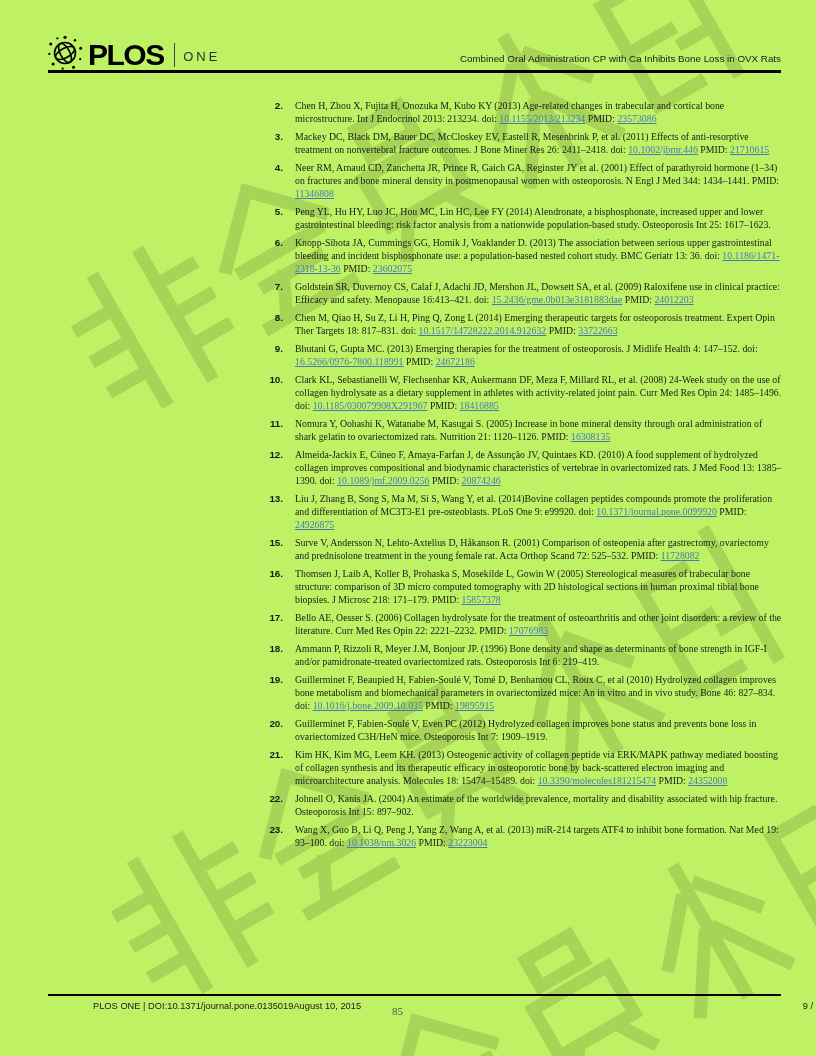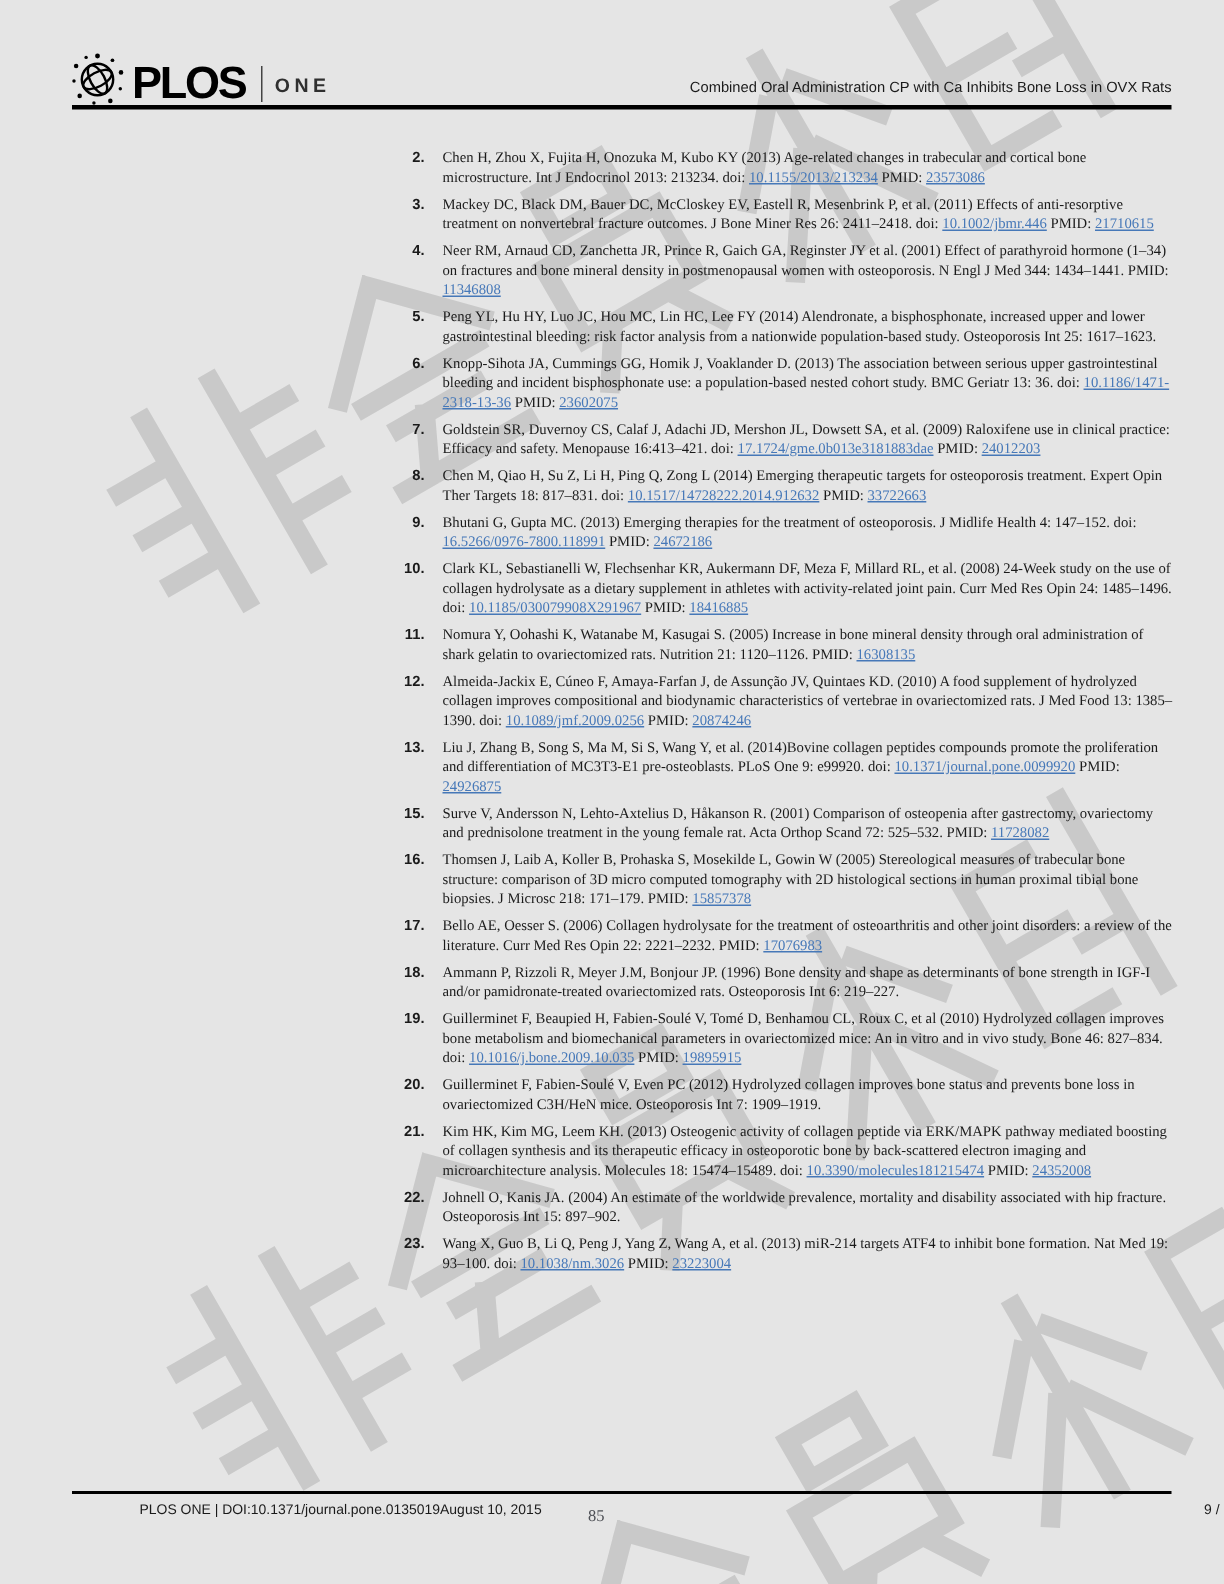--- a/index.html
+++ b/index.html
@@ -9,21 +9,21 @@
     width: 816px;
     height: 1056px;
     font-family: "Liberation Sans", sans-serif;
     color: #1a1a1a;
     overflow: hidden;
   }
   .page {
     position: relative;
     width: 816px;
     height: 1056px;
-    background: #e5e5e5;
+    background: #bef264;
     overflow: hidden;
   }
   
   .watermark-svg {
     position: absolute;
     left: 0; top: 0;
     width: 816px; height: 1056px;
     z-index: 0;
     pointer-events: none;
   }
@@ -44,21 +44,21 @@
     line-height: 1;
   }
   .logo-divider {
     width: 1.5px;
     height: 24px;
     background: #444;
     margin: 0 8px 0 10px;
   }
   .logo-one {
     font-size: 13px;
-    font-weight: 700;
+    font-weight: 400;
     letter-spacing: 3px;
     color: #2f2f2f;
     margin-top: 2px;
   }
   .running-title {
     position: absolute;
     right: 35px; top: 53px;
     font-size: 9.8px;
     color: #1a1a1a;
     z-index: 2;
@@ -195,21 +195,21 @@
       <div class="ref">
         <span class="ref-num">5.</span>
         <span class="ref-body">Peng YL, Hu HY, Luo JC, Hou MC, Lin HC, Lee FY (2014) Alendronate, a bisphosphonate, increased upper and lower gastrointestinal bleeding: risk factor analysis from a nationwide population-based study. Osteoporosis Int 25: 1617–1623.</span>
       </div>
       <div class="ref">
         <span class="ref-num">6.</span>
         <span class="ref-body">Knopp-Sihota JA, Cummings GG, Homik J, Voaklander D. (2013) The association between serious upper gastrointestinal bleeding and incident bisphosphonate use: a population-based nested cohort study. BMC Geriatr 13: 36. doi: <a class="ref-link">10.1186/1471-2318-13-36</a> PMID: <a class="ref-link">23602075</a></span>
       </div>
       <div class="ref">
         <span class="ref-num">7.</span>
-        <span class="ref-body">Goldstein SR, Duvernoy CS, Calaf J, Adachi JD, Mershon JL, Dowsett SA, et al. (2009) Raloxifene use in clinical practice: Efficacy and safety. Menopause 16:413–421. doi: <a class="ref-link">17.1724/gme.0b013e3181883dae</a> PMID: <a class="ref-link">24012203</a></span>
+        <span class="ref-body">Goldstein SR, Duvernoy CS, Calaf J, Adachi JD, Mershon JL, Dowsett SA, et al. (2009) Raloxifene use in clinical practice: Efficacy and safety. Menopause 16:413–421. doi: <a class="ref-link">15.2436/gme.0b013e3181883dae</a> PMID: <a class="ref-link">24012203</a></span>
       </div>
       <div class="ref">
         <span class="ref-num">8.</span>
         <span class="ref-body">Chen M, Qiao H, Su Z, Li H, Ping Q, Zong L (2014) Emerging therapeutic targets for osteoporosis treatment. Expert Opin Ther Targets 18: 817–831. doi: <a class="ref-link">10.1517/14728222.2014.912632</a> PMID: <a class="ref-link">33722663</a></span>
       </div>
       <div class="ref">
         <span class="ref-num">9.</span>
         <span class="ref-body">Bhutani G, Gupta MC. (2013) Emerging therapies for the treatment of osteoporosis. J Midlife Health 4: 147–152. doi: <a class="ref-link">16.5266/0976-7800.118991</a> PMID: <a class="ref-link">24672186</a></span>
       </div>
       <div class="ref">
@@ -235,21 +235,21 @@
       <div class="ref">
         <span class="ref-num">16.</span>
         <span class="ref-body">Thomsen J, Laib A, Koller B, Prohaska S, Mosekilde L, Gowin W (2005) Stereological measures of trabecular bone structure: comparison of 3D micro computed tomography with 2D histological sections in human proximal tibial bone biopsies. J Microsc 218: 171–179. PMID: <a class="ref-link">15857378</a></span>
       </div>
       <div class="ref">
         <span class="ref-num">17.</span>
         <span class="ref-body">Bello AE, Oesser S. (2006) Collagen hydrolysate for the treatment of osteoarthritis and other joint disorders: a review of the literature. Curr Med Res Opin 22: 2221–2232. PMID: <a class="ref-link">17076983</a></span>
       </div>
       <div class="ref">
         <span class="ref-num">18.</span>
-        <span class="ref-body">Ammann P, Rizzoli R, Meyer J.M, Bonjour JP. (1996) Bone density and shape as determinants of bone strength in IGF-I and/or pamidronate-treated ovariectomized rats. Osteoporosis Int 6: 219–227.</span>
+        <span class="ref-body">Ammann P, Rizzoli R, Meyer J.M, Bonjour JP. (1996) Bone density and shape as determinants of bone strength in IGF-I and/or pamidronate-treated ovariectomized rats. Osteoporosis Int 6: 219–419.</span>
       </div>
       <div class="ref">
         <span class="ref-num">19.</span>
         <span class="ref-body">Guillerminet F, Beaupied H, Fabien-Soulé V, Tomé D, Benhamou CL, Roux C, et al (2010) Hydrolyzed collagen improves bone metabolism and biomechanical parameters in ovariectomized mice: An in vitro and in vivo study. Bone 46: 827–834. doi: <a class="ref-link">10.1016/j.bone.2009.10.035</a> PMID: <a class="ref-link">19895915</a></span>
       </div>
       <div class="ref">
         <span class="ref-num">20.</span>
         <span class="ref-body">Guillerminet F, Fabien-Soulé V, Even PC (2012) Hydrolyzed collagen improves bone status and prevents bone loss in ovariectomized C3H/HeN mice. Osteoporosis Int 7: 1909–1919.</span>
       </div>
       <div class="ref">

